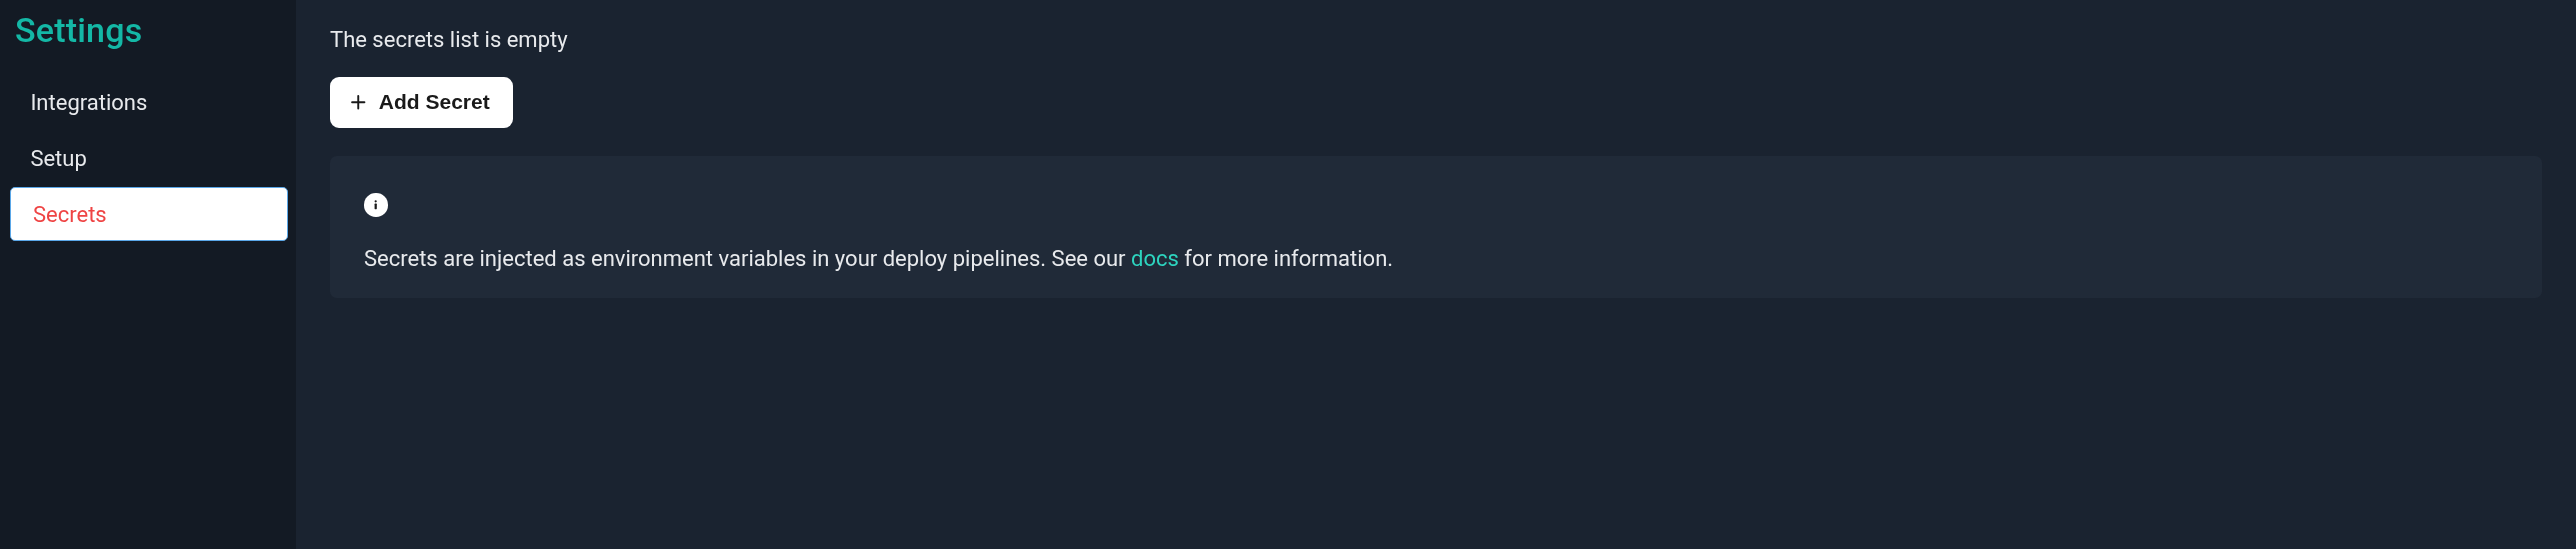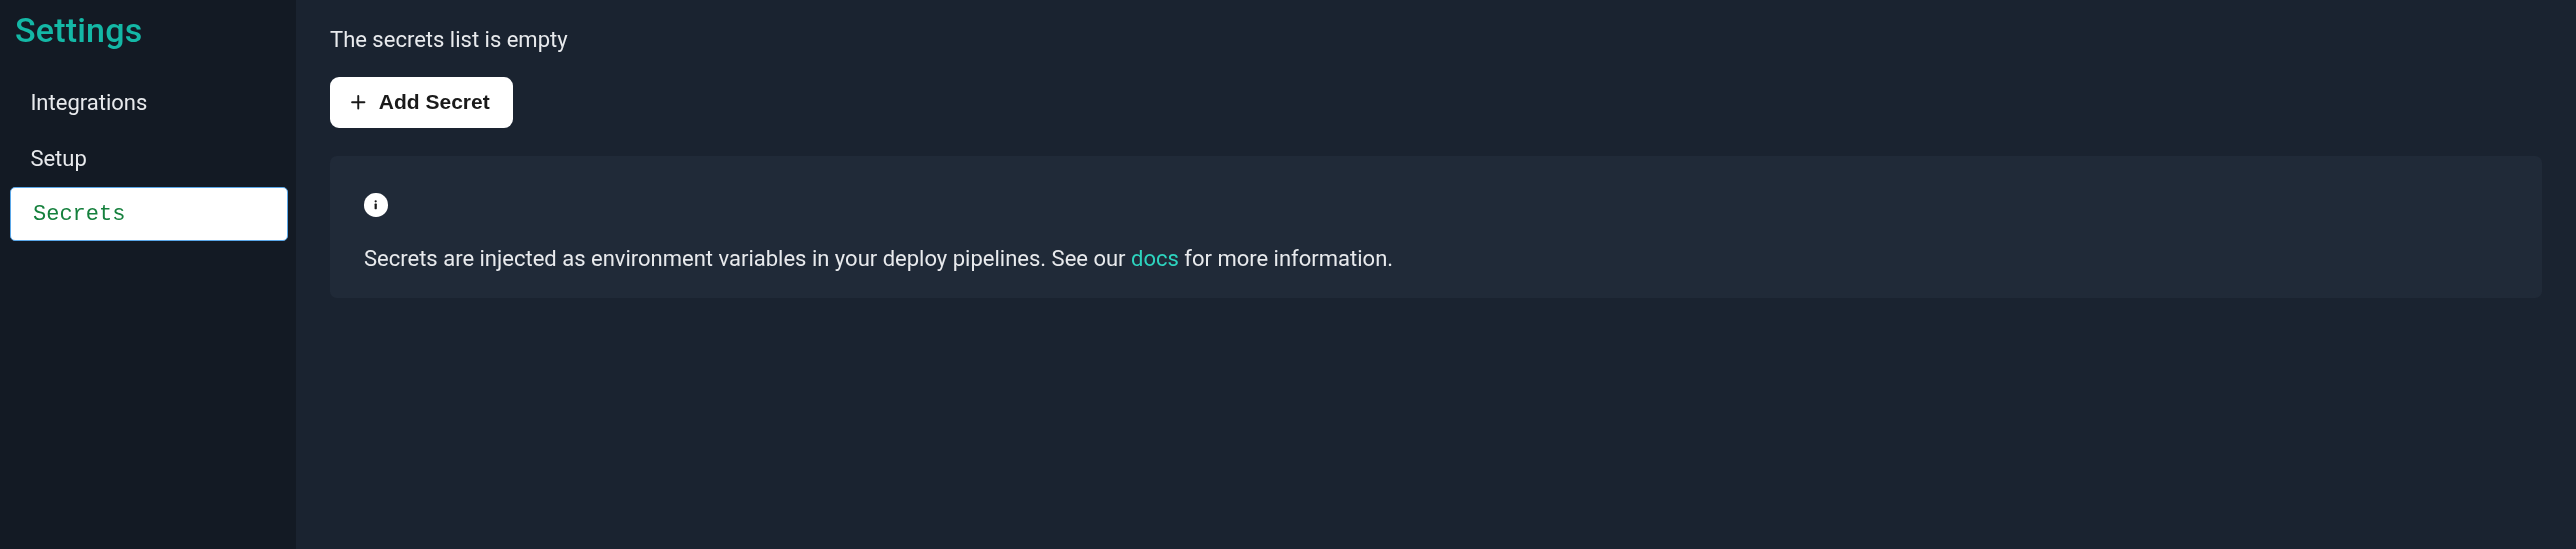--- a/index.html
+++ b/index.html
@@ -32,24 +32,23 @@
     .sidebar-item {
       font-size: 22px;
       color: #e8eaed;
       padding: 13.4px 22px;
       cursor: pointer;
       margin: 0 8.4px 3.4px 8.4px;
       border-radius: 5px;
     }
     .sidebar-item.active {
       background: #fff;
-      color: #15803d;
+      color: #ef4444;
       border: 1.7px solid #5aa7e8;
       margin: 0 8.4px 3.4px 10px;
-      font-family: Liberation Mono, monospace;
     }
     .main {
       flex: 1;
       padding: 27px 34px 34px 34px;
     }
     .empty-text {
       font-size: 22px;
       color: #e8eaed;
       margin-bottom: 25px;
     }

